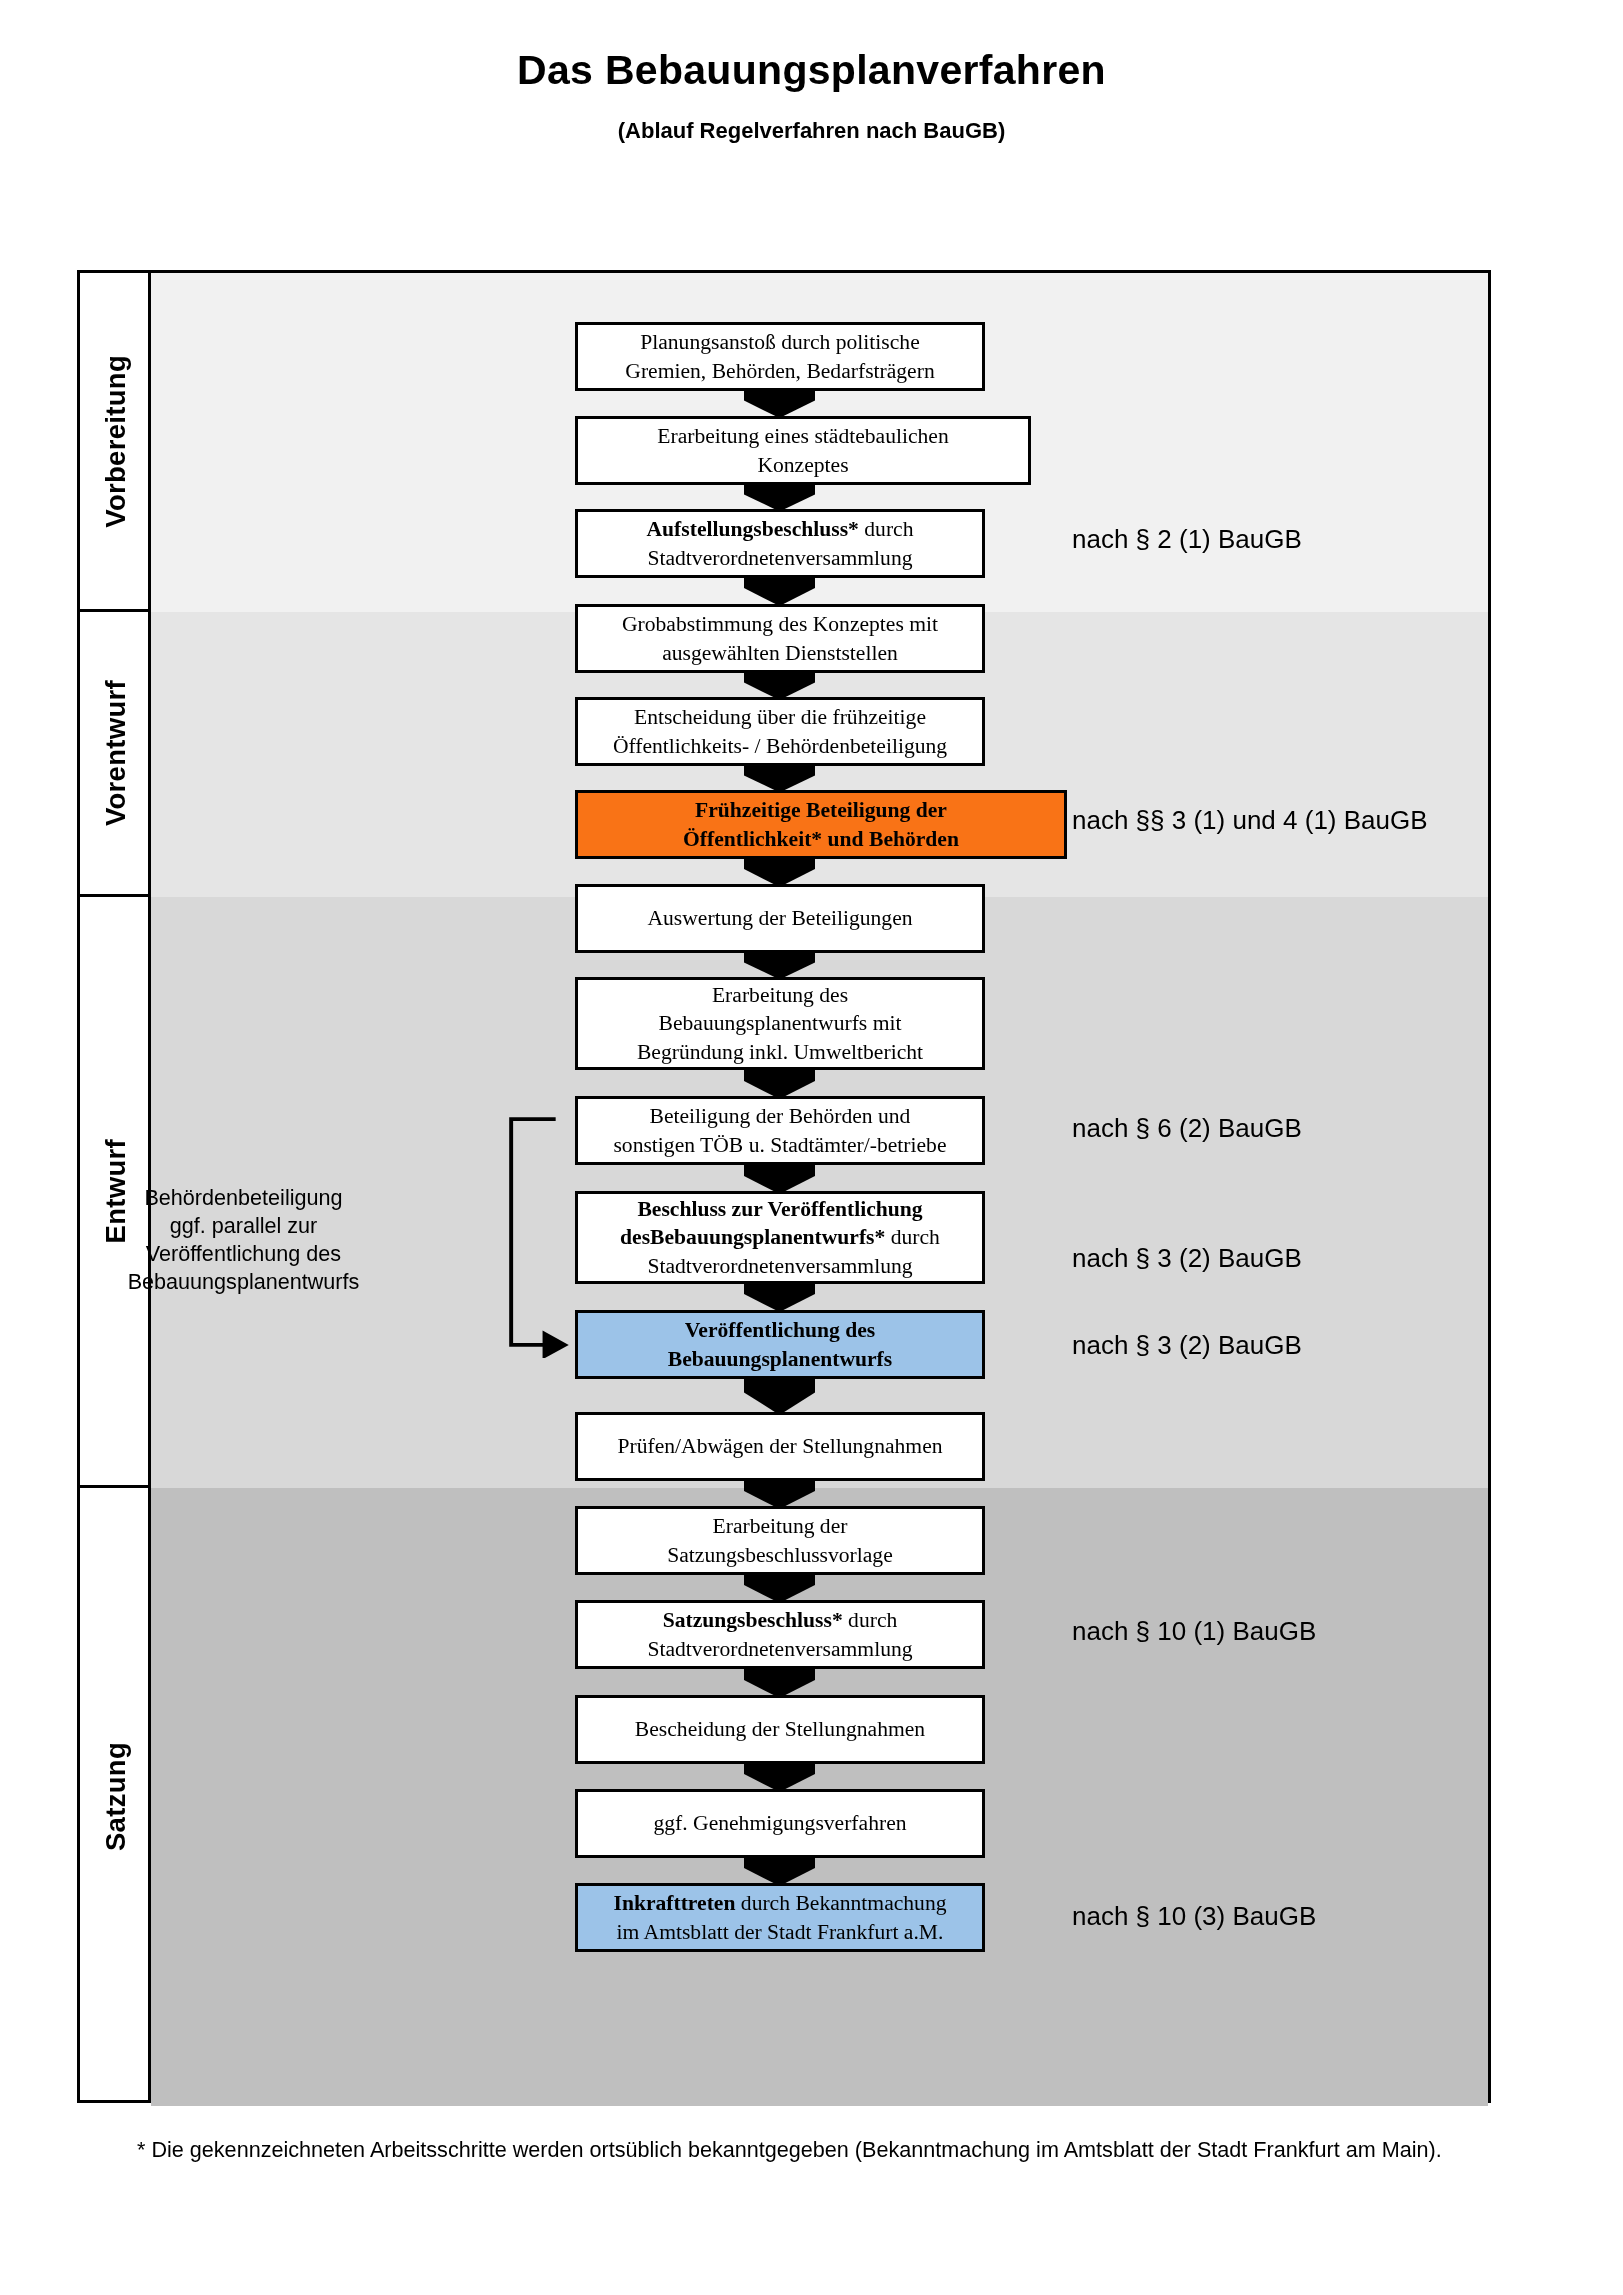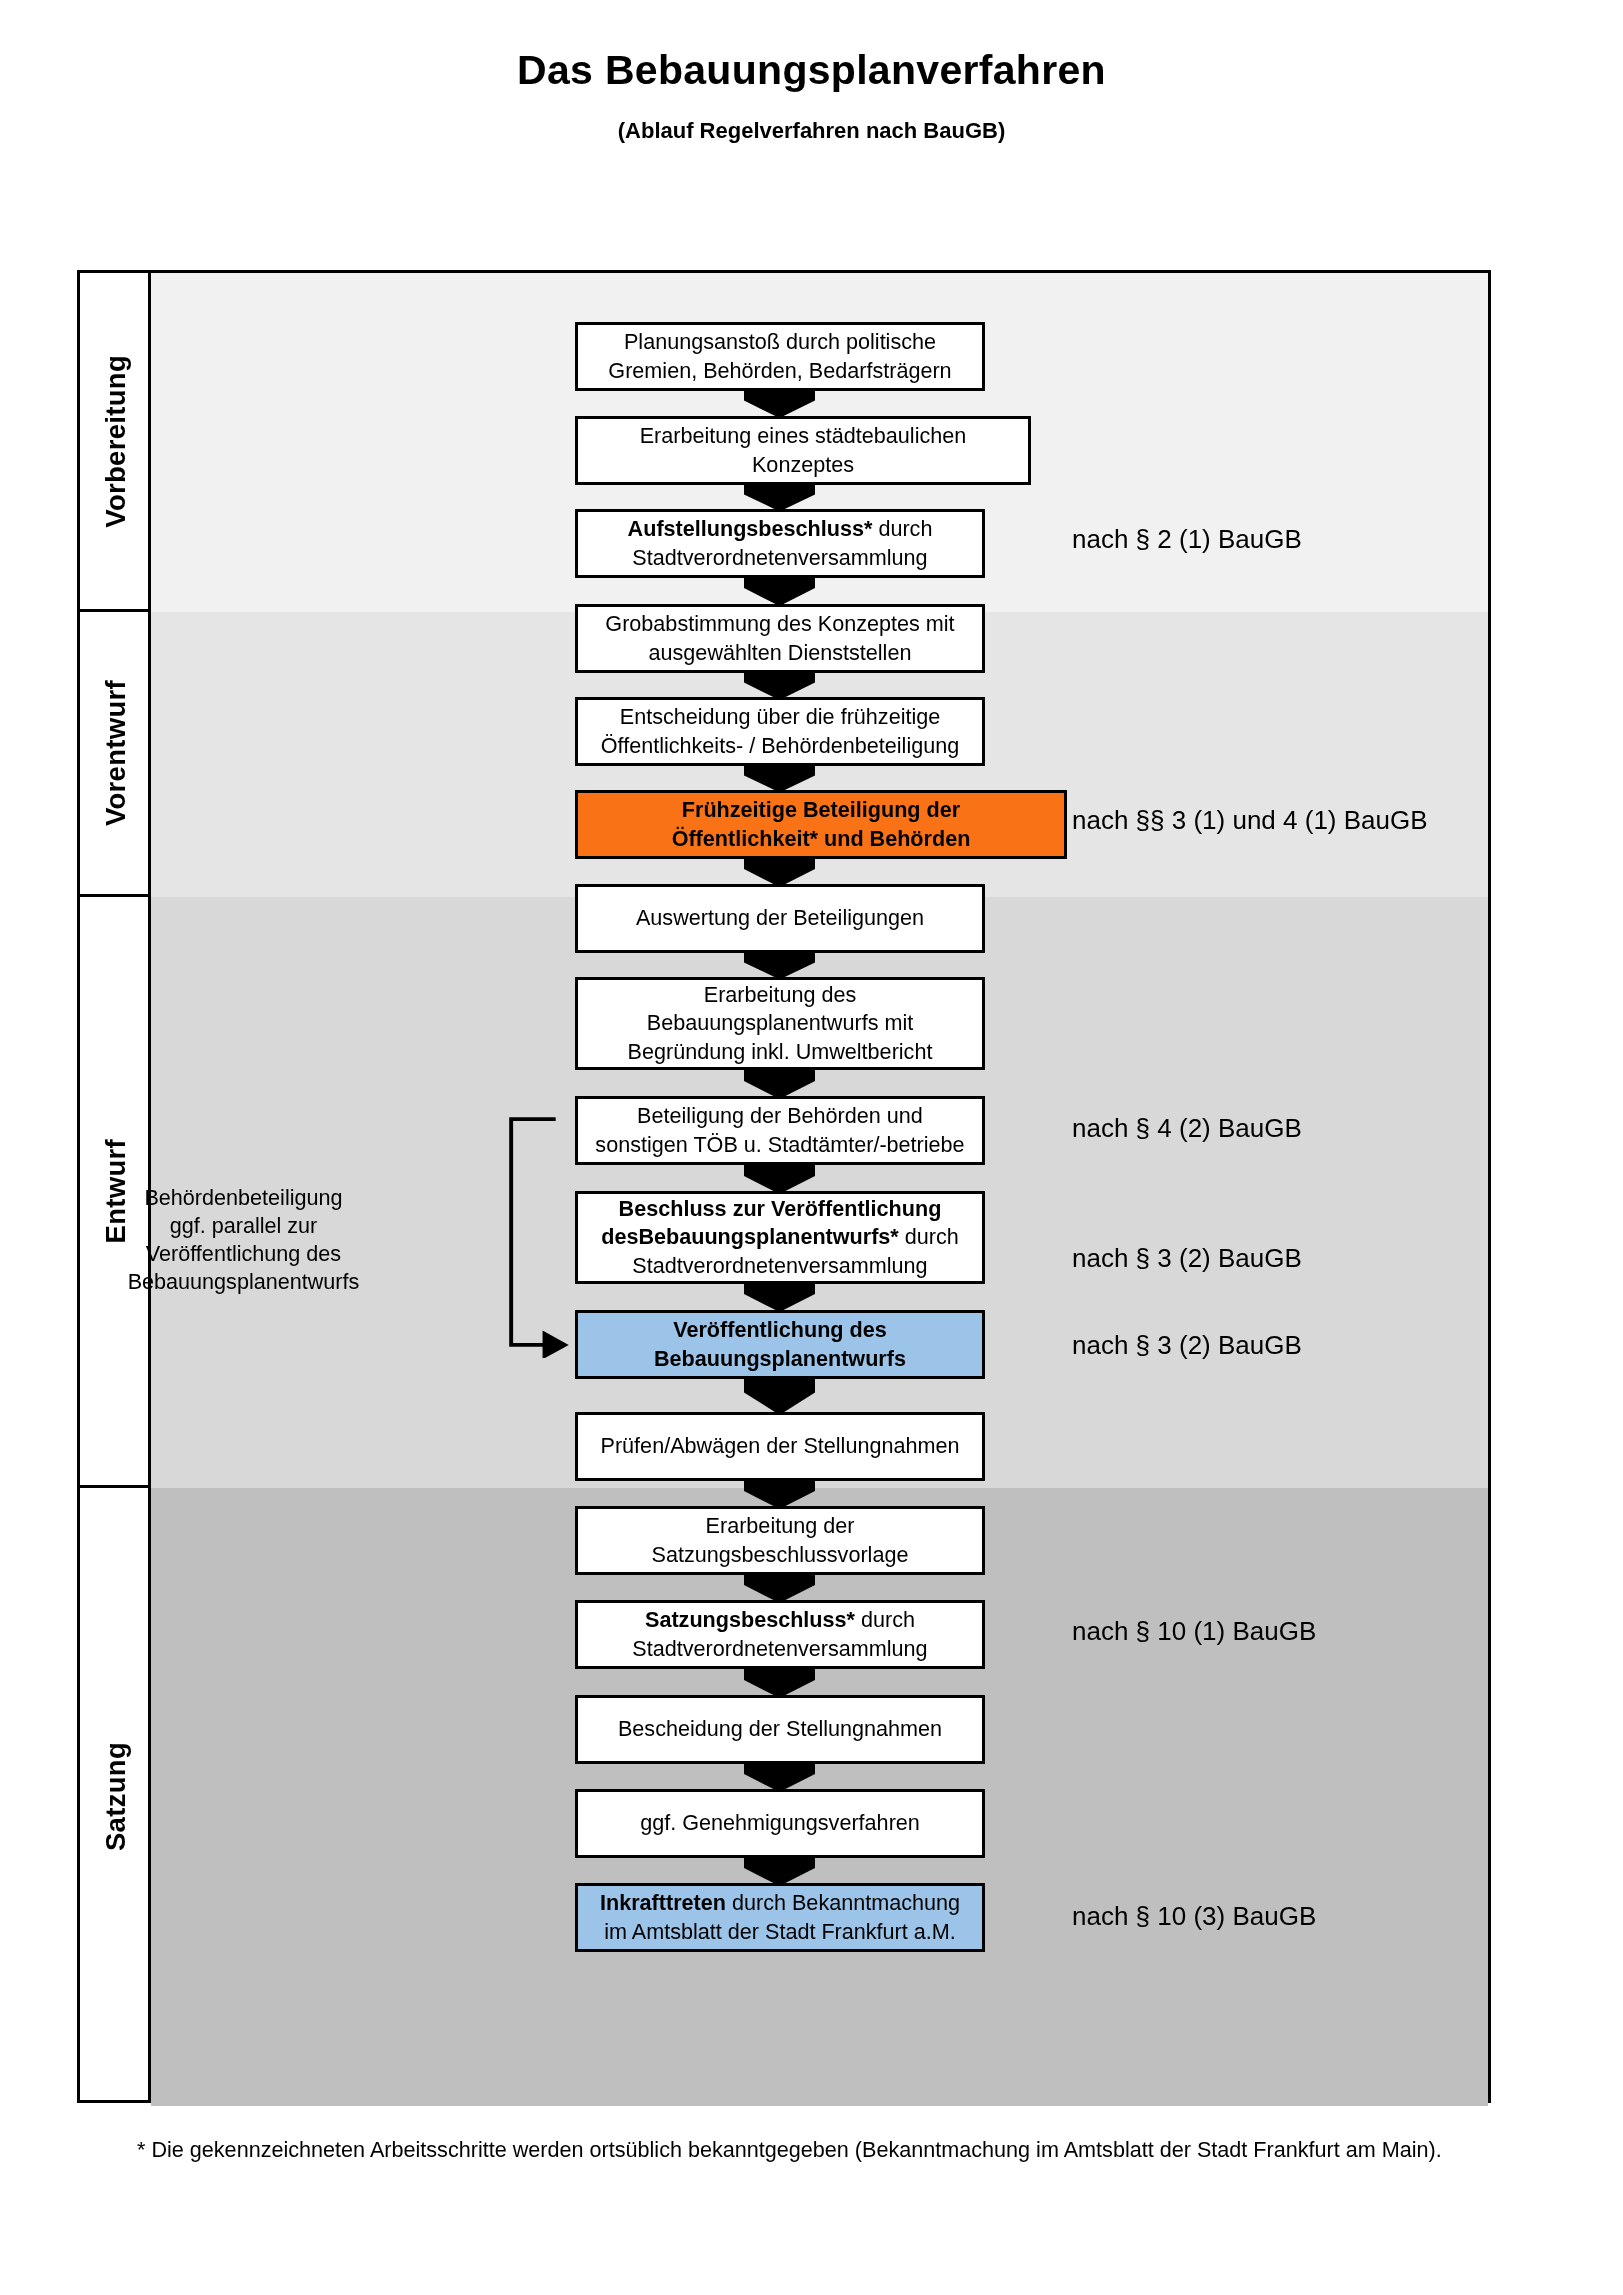--- a/index.html
+++ b/index.html
@@ -101,20 +101,21 @@
     box-sizing: border-box;
     border: 3.3px solid #000000;
     background: #ffffff;
     display: flex;
     align-items: center;
     justify-content: center;
     text-align: center;
     font-size: 21.6px;
     line-height: 1.30;
     padding: 2.6px 6.5px;
+    font-family: Liberation Serif, serif;
   }
   .step-box.highlight { background: #9CC3E8; }
   .step-box .b { font-weight: bold; }
 
   
   .flow-arrow {
     position: absolute;
     width: 71px;
     background: #000000;
     clip-path: polygon(0% 0%, 100% 0%, 100% 42%, 50% 100%, 0% 42%);
@@ -247,21 +248,21 @@
       <div class="flow-arrow" style="left: 664px; top: 1394px; height: 31px;"></div>
       <div class="flow-arrow" style="left: 664px; top: 1488px; height: 31px;"></div>
       <div class="flow-arrow" style="left: 664px; top: 1582px; height: 31px;"></div>
       <div id="side-note" style="left: 13px; top: 911px; width: 301px;"><span>Behördenbeteiligung</span><br><span>ggf. parallel zur</span><br><span>Veröffentlichung des</span><br><span>Bebauungsplanentwurfs</span></div>
       <svg id="branch-connector" width="169" height="252" style="position: absolute; left: 418px; top: 833px;" viewBox="0 0 258 385">
         <path d="M 88 20 L 20 20 L 20 365 L 74 365" fill="none" stroke="#000000" stroke-width="6"></path>
         <polygon points="108 365, 68 343, 68 387" fill="#000000"></polygon>
       </svg>
       <div class="legal-ref" style="left: 992px; top: 250px;">nach § 2 (1) BauGB</div>
       <div class="legal-ref" style="left: 992px; top: 531px;">nach §§ 3 (1) und 4 (1) BauGB</div>
-      <div class="legal-ref" style="left: 992px; top: 839px;">nach § 4 (2) BauGB</div>
+      <div class="legal-ref" style="left: 992px; top: 839px;">nach § 6 (2) BauGB</div>
       <div class="legal-ref" style="left: 992px; top: 969px;">nach § 3 (2) BauGB</div>
       <div class="legal-ref" style="left: 992px; top: 1056px;">nach § 3 (2) BauGB</div>
       <div class="legal-ref" style="left: 992px; top: 1342px;">nach § 10 (1) BauGB</div>
       <div class="legal-ref" style="left: 992px; top: 1627px;">nach § 10 (3) BauGB</div>
     </div>
 
 </div>
 
 <div id="footnote">* Die gekennzeichneten Arbeitsschritte werden ortsüblich bekanntgegeben (Bekanntmachung im Amtsblatt  der Stadt Frankfurt am Main).</div>
 

